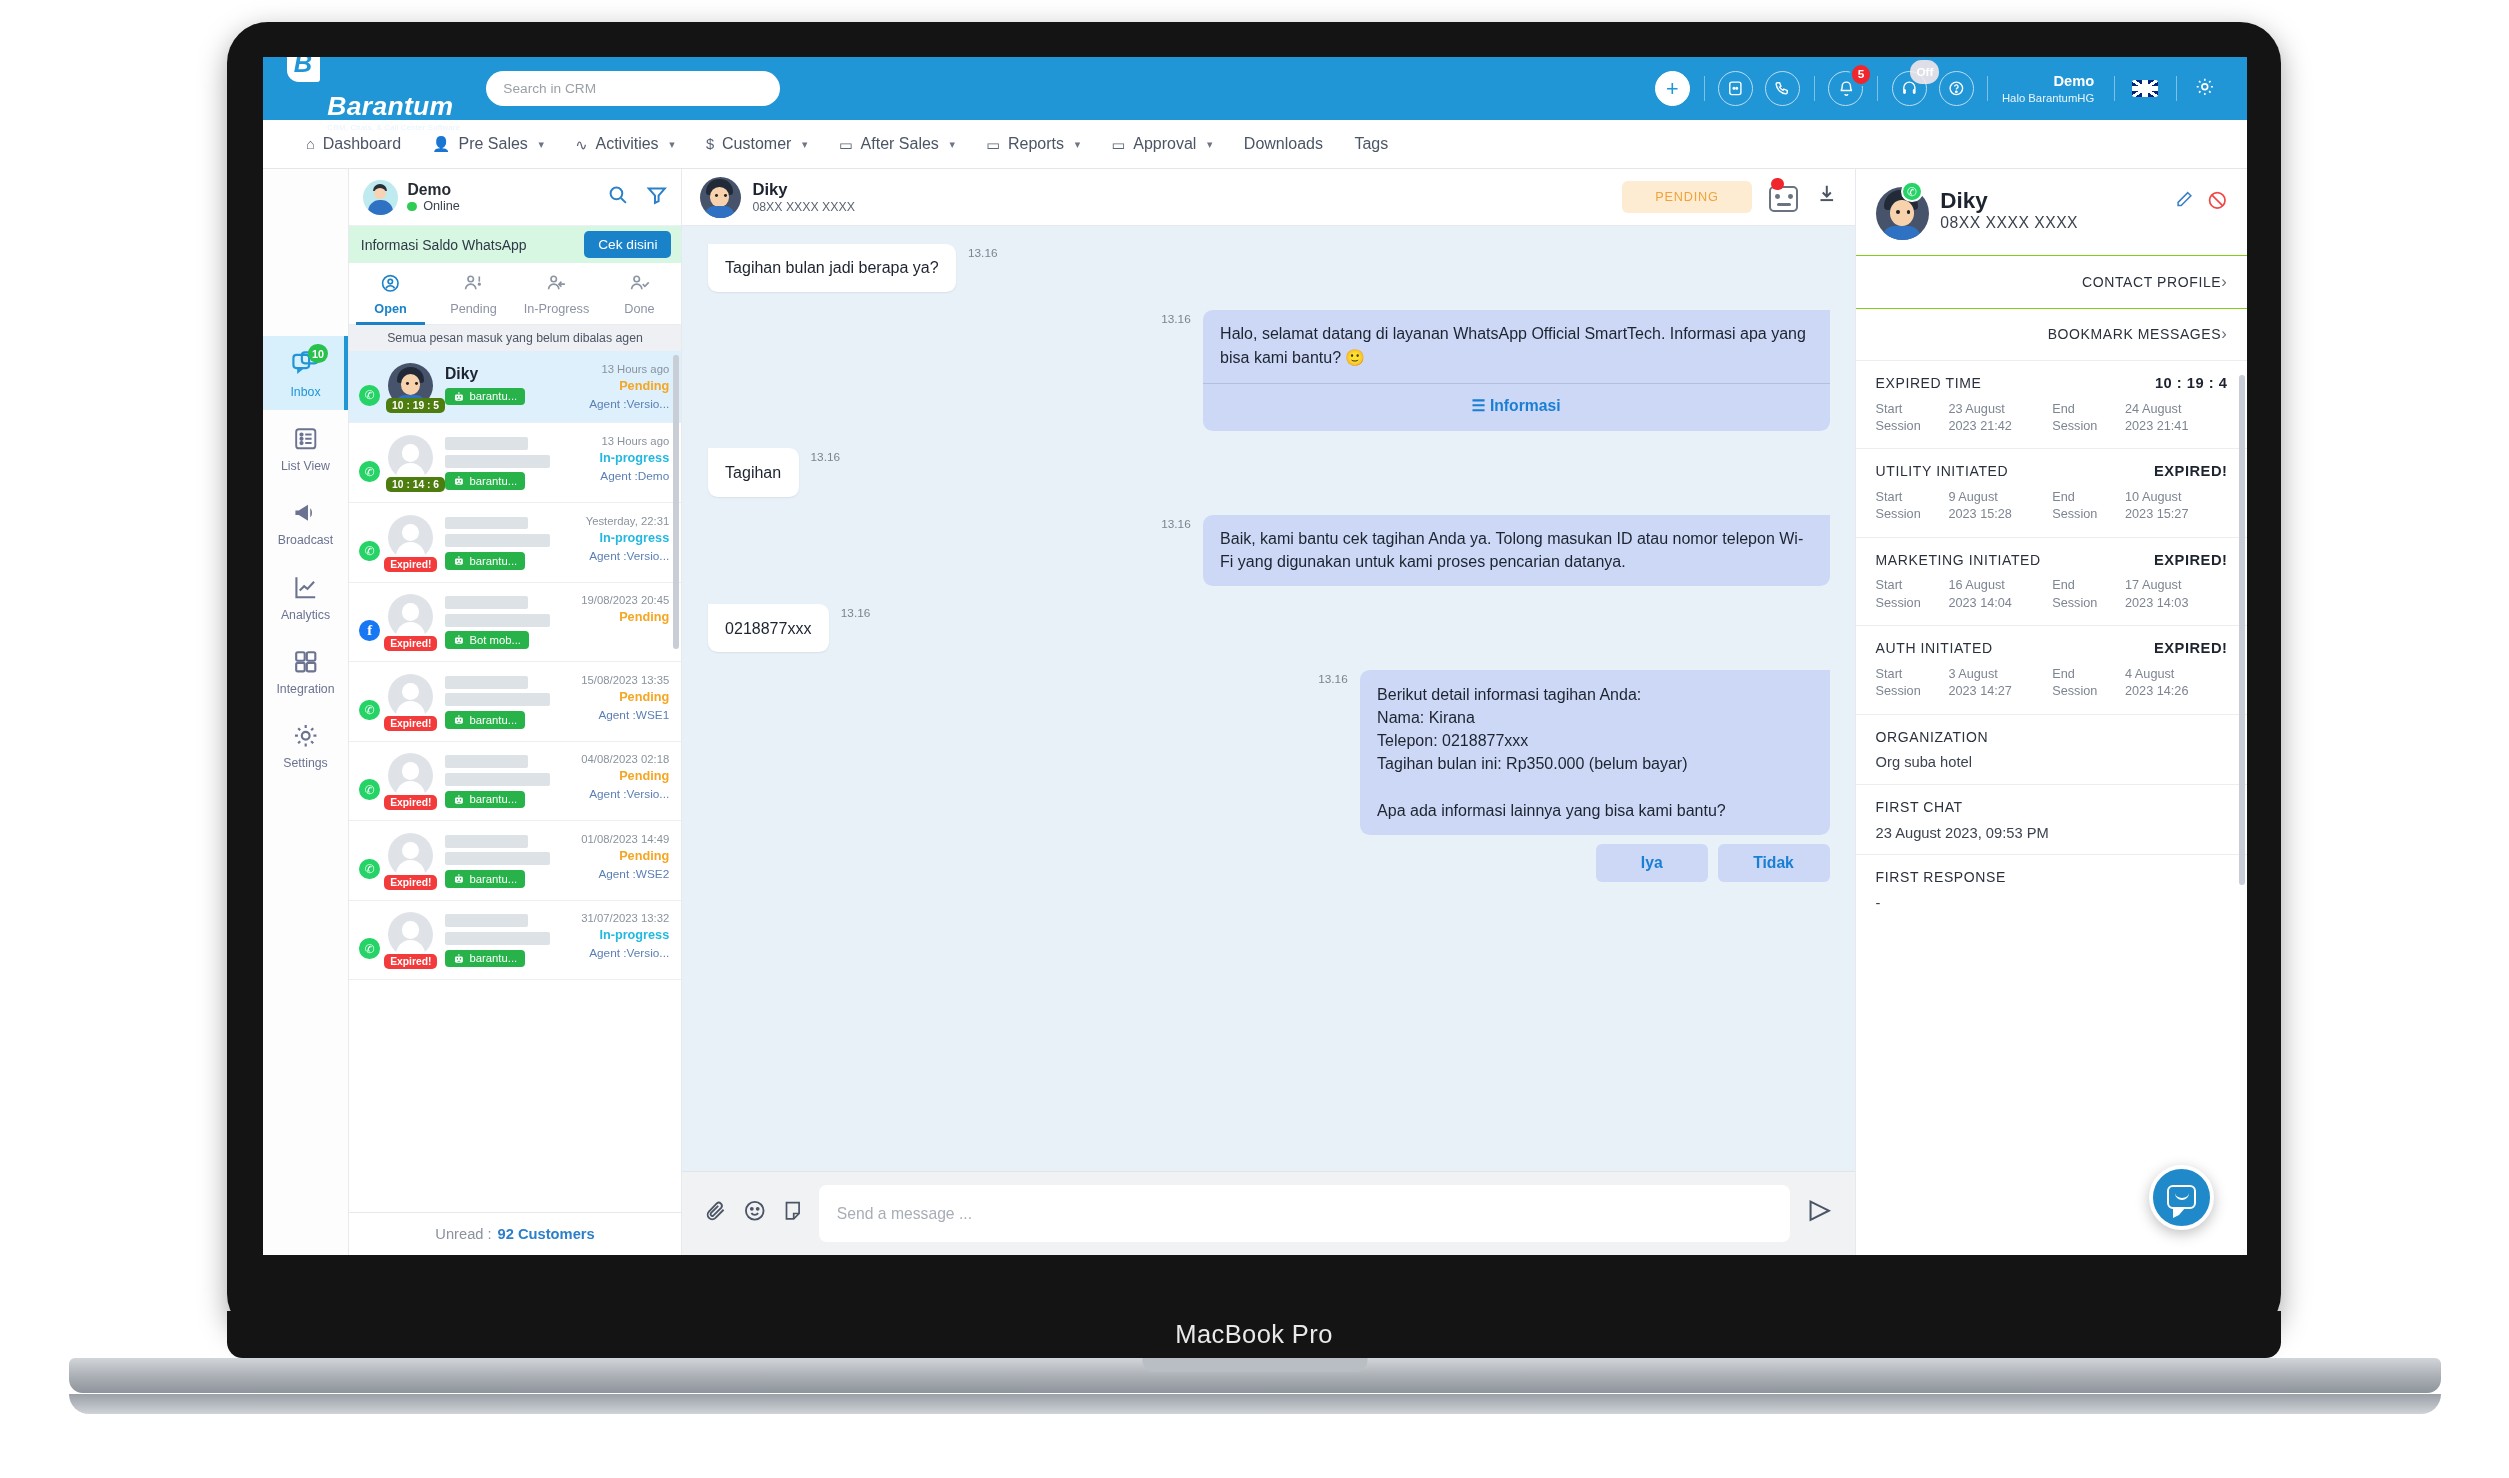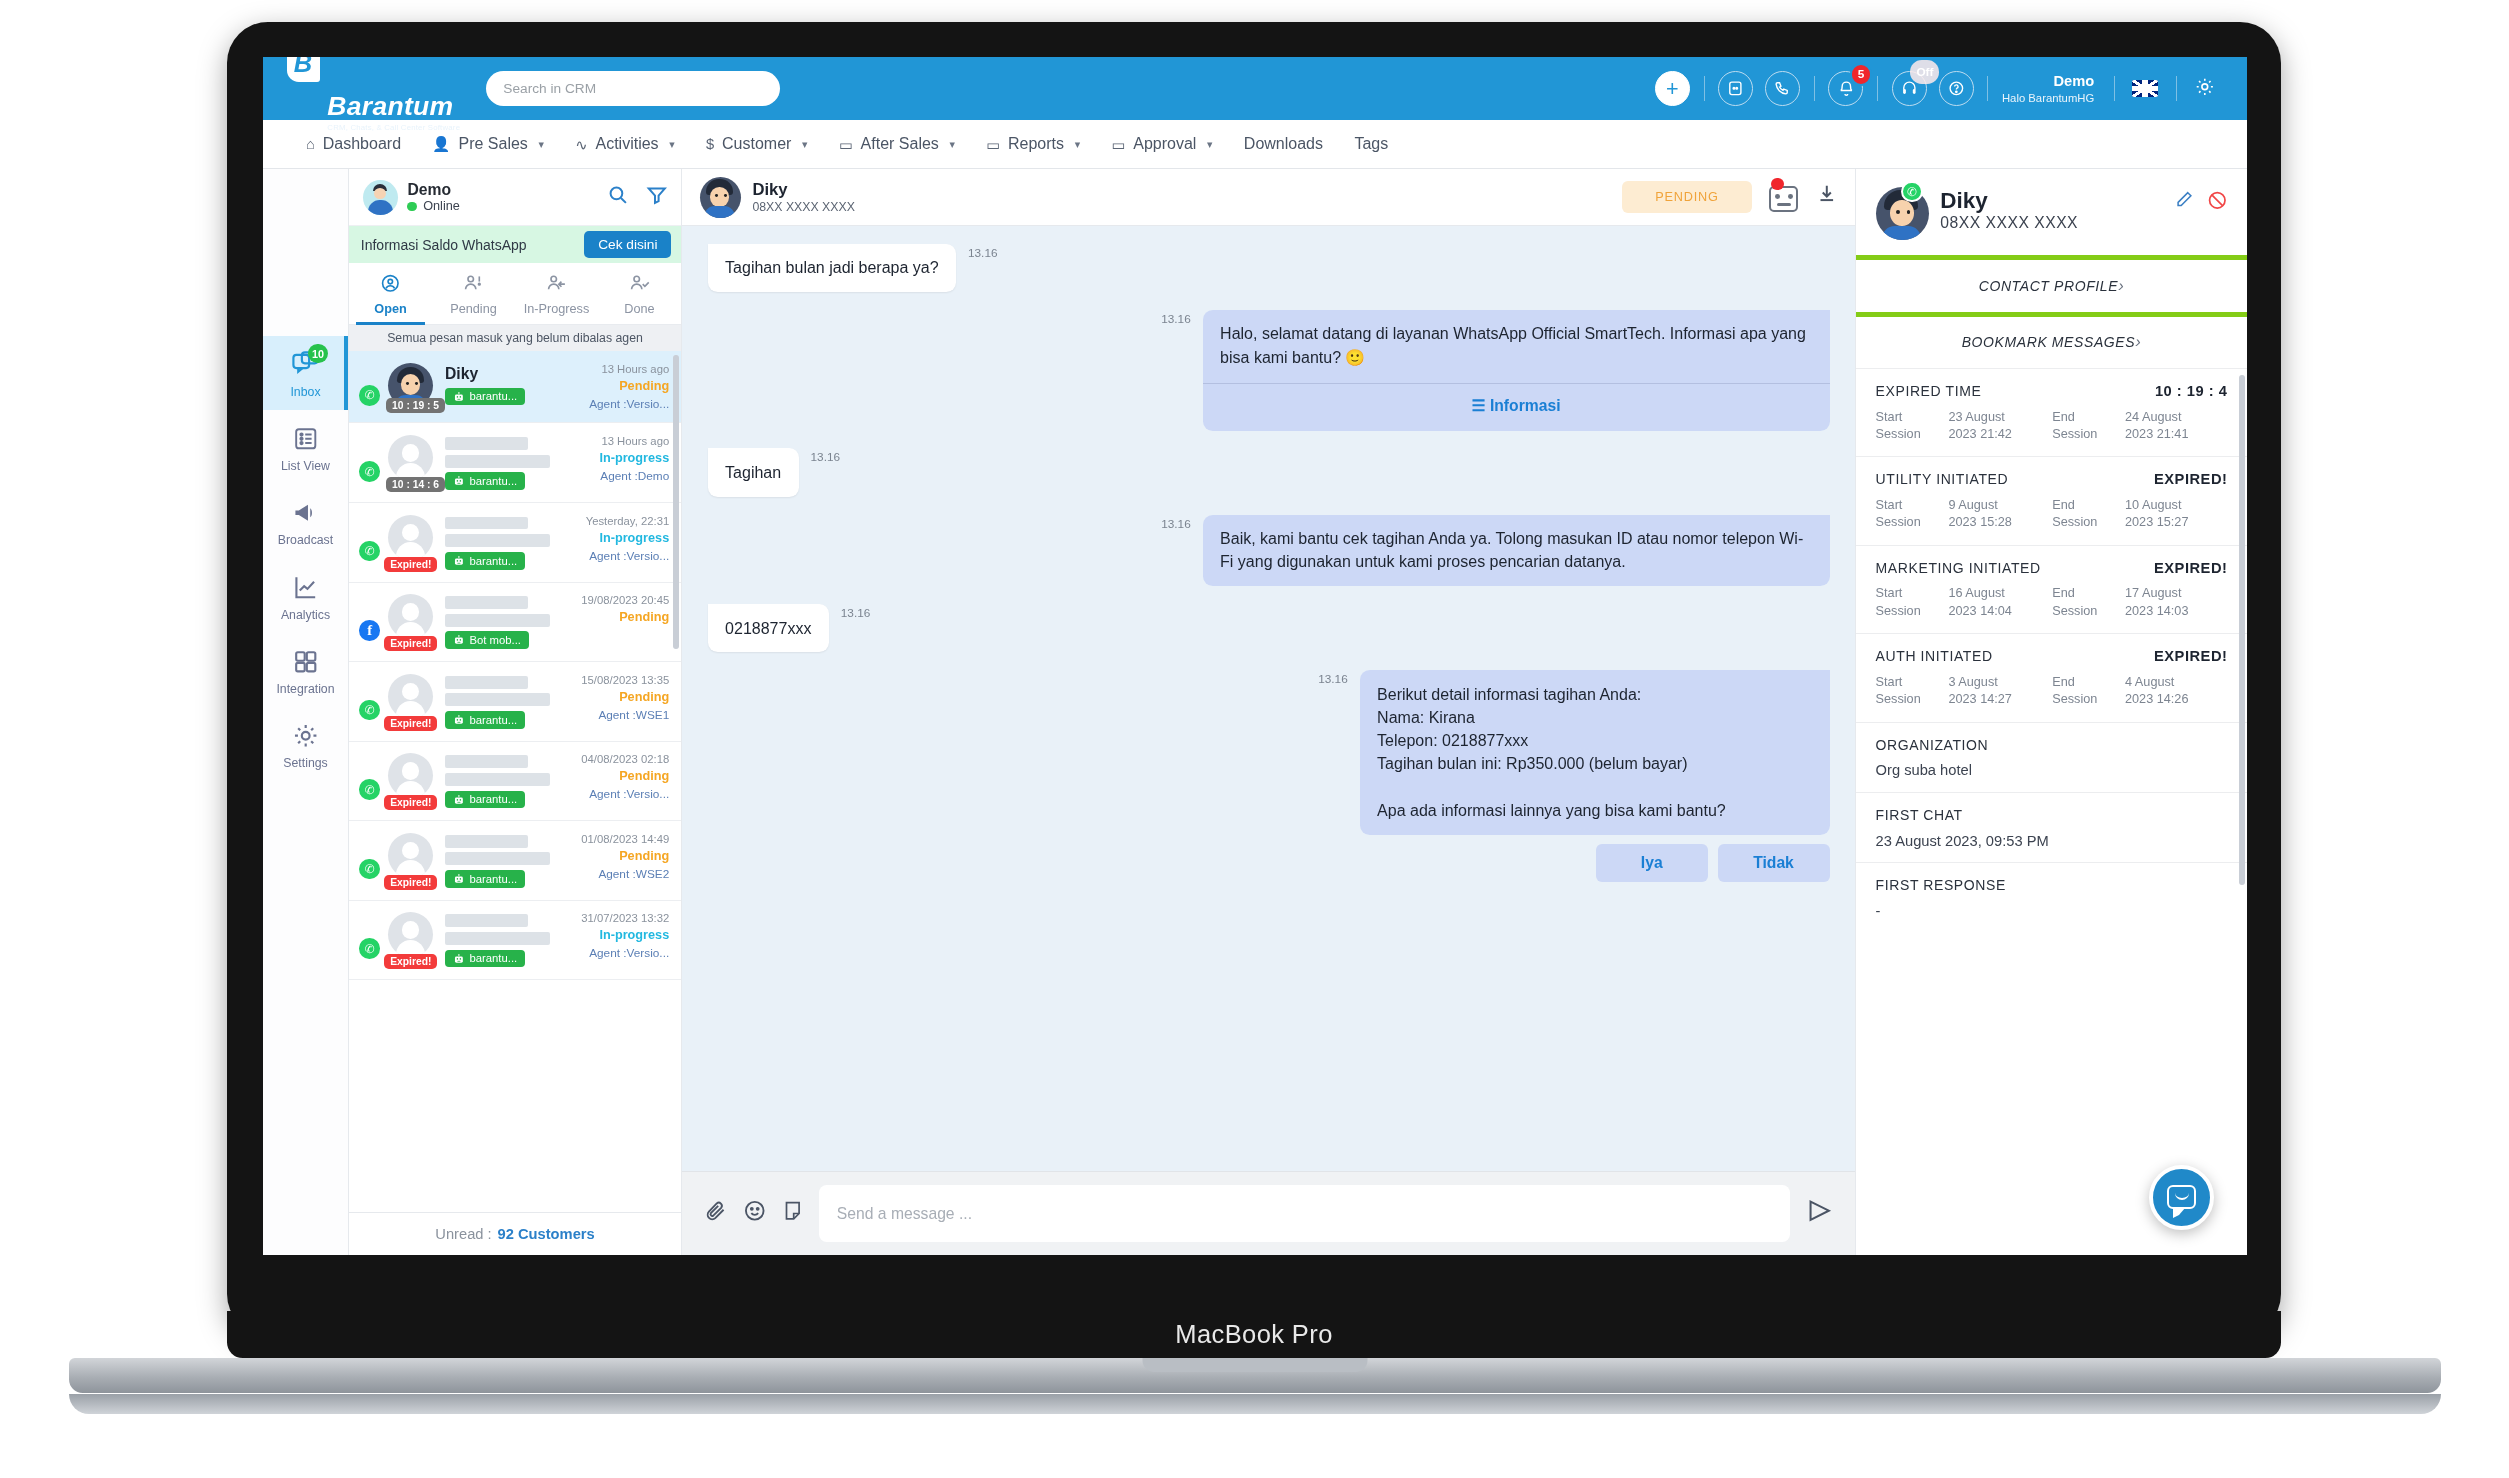--- a/index.html
+++ b/index.html
@@ -174,21 +174,21 @@
   .av-circle{width:45px;height:45px;border-radius:50%;background:#dfe3e8;overflow:hidden;position:relative;}
   .av-circle .h{position:absolute;top:8.8px;left:13.7px;width:17.6px;height:17.6px;border-radius:50%;background:#fff;}
   .av-circle .b{position:absolute;bottom:-3.9px;left:7.8px;width:29px;height:21.6px;border-radius:14.7px 14.7px 0 0;background:#fff;}
   .av-real{background:#46536b;}
   .av-real .hair{position:absolute;top:3.9px;left:8.8px;width:27.4px;height:16.7px;background:#222a38;border-radius:13.7px 13.7px 2.9px 2.9px;}
   .av-real .face{position:absolute;top:11.8px;left:12.7px;width:19.6px;height:20.6px;background:#f7d2ad;border-radius:50%;}
   .av-real .eye{position:absolute;top:19.6px;width:2.9px;height:2.9px;background:#222;border-radius:50%;}
   .av-real .e1{left:17.6px;} .av-real .e2{left:26.5px;}
   .av-real .b{position:absolute;bottom:0;left:5.9px;width:33px;height:12.7px;background:#2f72c4;border-radius:11.8px 11.8px 0 0;}
   .badge-timer{
-    position:absolute; bottom:-2px; left:-2px; background:#737373;color:#fff;
+    position:absolute; bottom:-2px; left:-2px; background:#4d7c0f;color:#fff;
     font-size:10.3px; font-weight:bold; padding:2px 5.9px; border-radius:4.9px; white-space:nowrap;
   }
   .badge-expired{
     position:absolute; bottom:-2px; left:-3.9px; background:#f33b3b;color:#fff;
     font-size:10.3px; font-weight:bold; padding:2px 5.9px; border-radius:4.9px; white-space:nowrap;
   }
   .cl-mid{ flex:1; min-width:0; padding-top:2px; display:flex; flex-direction:column; gap:4.9px;}
   .cl-name{ font-size:15.7px; font-weight:bold; color:#1d2430; }
   .blur-bar{ height:12.7px; background:#dde2e7; border-radius:2px;}
   .bot-tag{
@@ -261,22 +261,22 @@
   .rp-av .e1{left:20.6px;} .rp-av .e2{left:31px;}
   .rp-av .b{position:absolute;bottom:0;left:6.9px;width:39px;height:13.7px;background:#2f72c4;border-radius:12.7px 12.7px 0 0;}
   .rp-wa{ position:absolute; top:-2px; right:-2px; width:21.6px;height:21.6px;border-radius:50%;background:#25d366;
     border:2px solid #fff; display:flex;align-items:center;justify-content:center;color:#fff;font-size:11.8px;}
   .rp-name{ font-size:22.5px; font-weight:bold; color:#1d2430; line-height:1.2;}
   .rp-phone{ font-size:15.7px; color:#3c4350; letter-spacing:0.5px;}
   .rp-acts{ margin-left:auto; display:flex; gap:13.7px; padding-top:3.9px;}
   .ico-edit{ color:#3b7fc4; font-size:18.6px; cursor:pointer;}
   .ico-block{ color:#f14646; font-size:20.6px; cursor:pointer;}
 
-  .rp-link{ display:flex; align-items:center; justify-content:center; padding:15.7px 19.6px;
-    border-top:5px solid #84cc16; font-size:14px; color:#2a313c; letter-spacing:0.6px; cursor:pointer;font-style:italic;}
+  .rp-link{ display:flex; align-items:center; justify-content:flex-end; padding:15.7px 19.6px;
+    border-top:1px solid #84cc16; font-size:14px; color:#2a313c; letter-spacing:0.6px; cursor:pointer;}
   .rp-link .chev{ color:#6b7380; font-size:16.7px;}
   .rp-sec{ padding:13.7px 19.6px 13.7px; border-top:1px solid #ecedef;}
   .rp-sec-head{ display:flex; justify-content:space-between; align-items:baseline;}
   .rp-sec-title{ font-size:14px; color:#2a313c; letter-spacing:0.6px;}
   .rp-sec-val{ font-size:14.7px; color:#1d2430; font-weight:600; letter-spacing:0.5px;}
   .rp-grid{ display:grid; grid-template-columns:63px 94px 63px auto; gap:3.9px 9.8px; margin-top:9.8px;}
   .rp-lbl{ font-size:12.7px; color:#7d8591; line-height:1.35;}
   .rp-val{ font-size:12.7px; color:#7d8591; line-height:1.35;}
   .rp-field{ font-size:14px; color:#2a313c; letter-spacing:0.6px;}
   .rp-field-val{ font-size:14.7px; color:#3c4350; margin-top:9.8px;}

